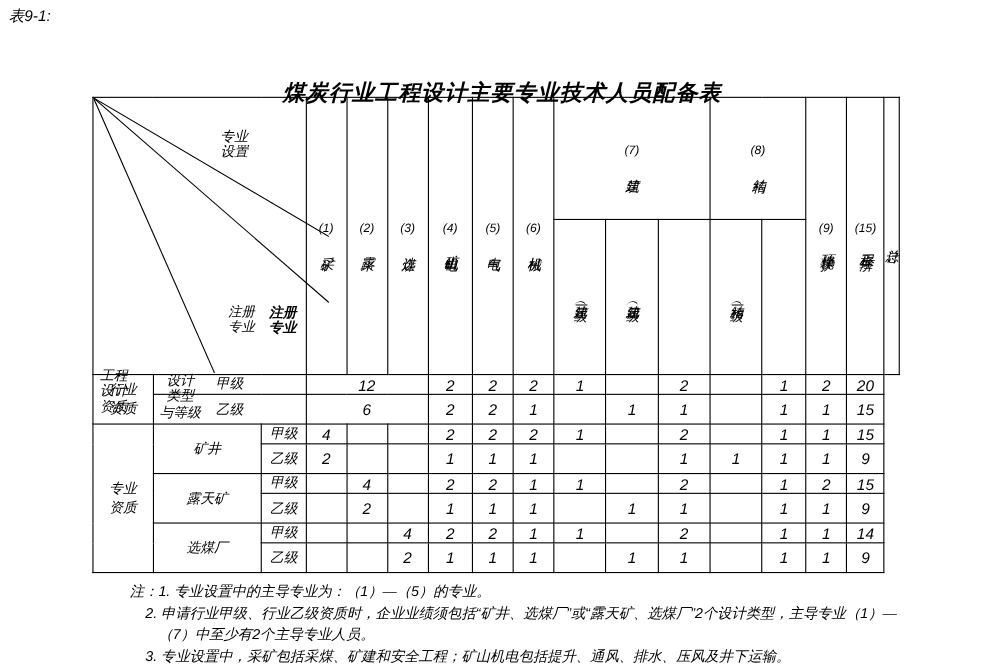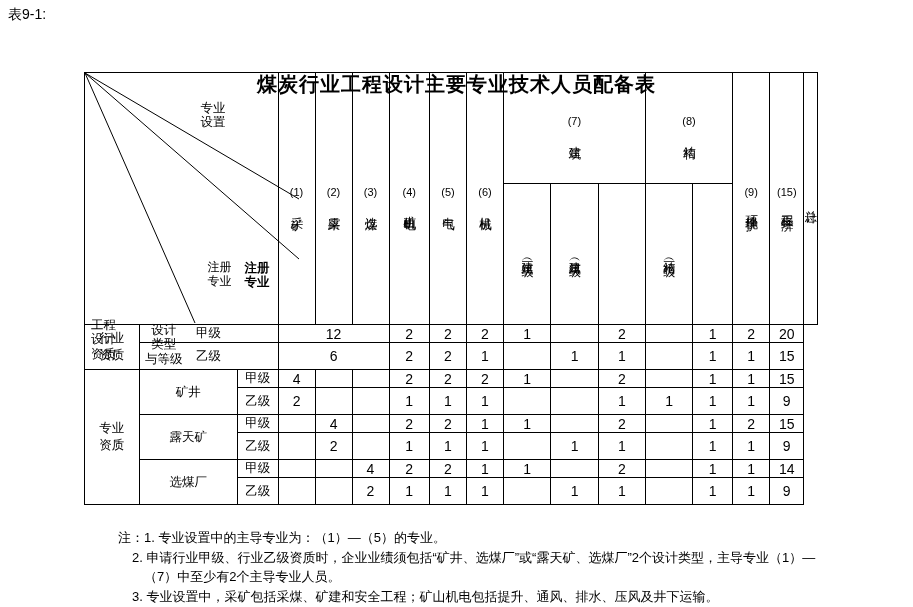--- a/index.html
+++ b/index.html
@@ -1,35 +1,35 @@
 <!DOCTYPE html>
 <html><head>
 <meta charset="utf-8">
 <style>
   html,body{margin:0;padding:0;}
   body{
     width:913px;height:607px;background:#ffffff;
     font-family:"Liberation Serif","DejaVu Serif",serif;
     color:#000;overflow:hidden;position:relative;
   }
-  .page{position:relative;width:818px;height:607px;}
+  .page{position:relative;width:818px;height:607px;font-style:italic;}
 
   .tbl-label{
     position:absolute;left:8px;top:6px;font-size:14px;
     font-family:"Liberation Sans","DejaVu Sans",sans-serif;
   }
   .title{
     position:absolute;left:0;top:32px;width:913px;text-align:center;
     font-size:20px;font-weight:bold;letter-spacing:1px;
     font-family:"Liberation Sans","DejaVu Sans",sans-serif;
     margin-top:39px;
   }
 
   table.main{
-    position:absolute;left:84px;top:72px;
+    position:absolute;left:84px;top:88px;
     border-collapse:collapse;
     table-layout:fixed;
     font-size:12.5px;
     font-family:"Liberation Sans","DejaVu Sans",sans-serif;
   }
   table.main td{
     border:1px solid #000;
     text-align:center;
     vertical-align:middle;
     padding:0;

